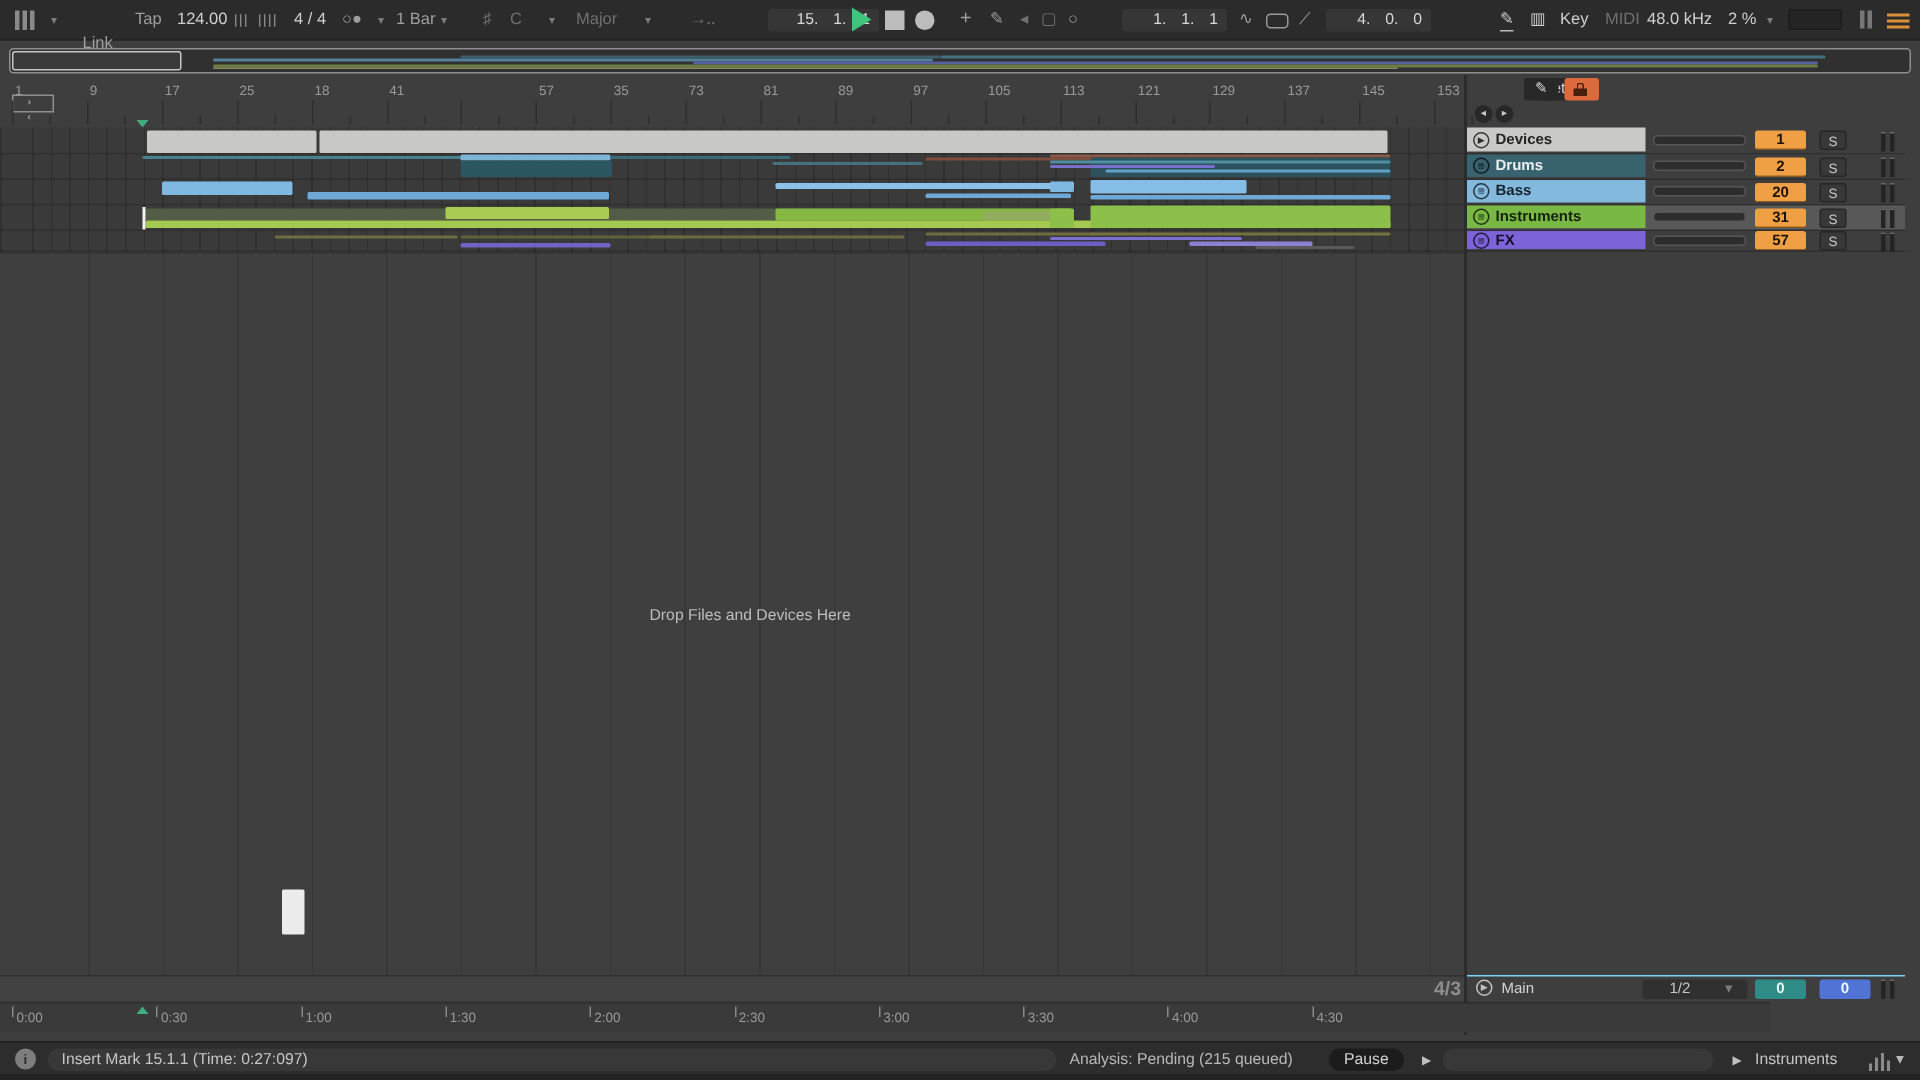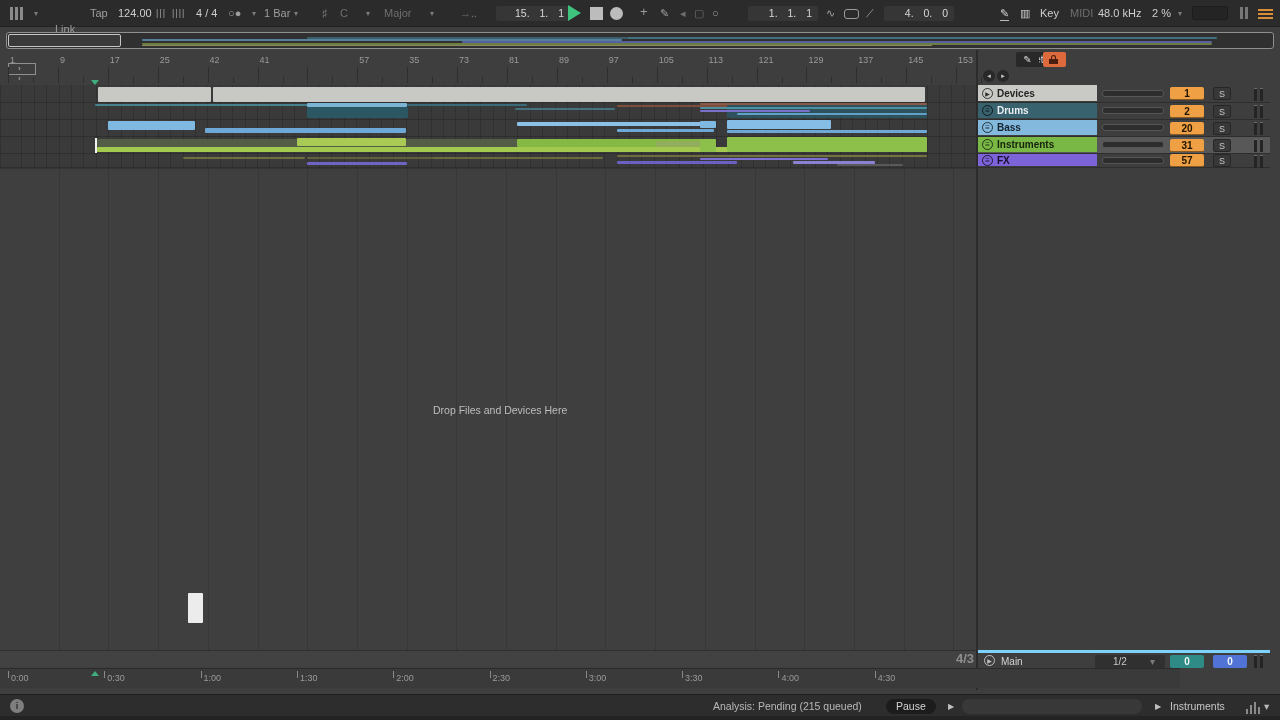--- a/index.html
+++ b/index.html
@@ -64,21 +64,21 @@
   .numbox{position:absolute;left:192px;width:34px;height:13px;background:#efa044;border-bottom:1px solid #8a5a22;border-radius:2px;
           color:#1d1300;font-size:10px;font-weight:bold;text-align:center;line-height:13px;}
   .solobox{position:absolute;left:235px;width:18px;height:13px;background:#383838;border:1px solid #262626;border-radius:2px;
           color:#c8c8c8;font-size:9px;text-align:center;line-height:12px;}
   .meters{position:absolute;left:276px;height:13px;width:10px;}
   .meters i{position:absolute;top:0;width:3px;height:13px;background:#242424;border-top:1px solid #6a6a6a;}
   .meters i:first-child{left:0;} .meters i:last-child{left:6px;}
   
   .scroll-band{position:absolute;left:0;top:650px;width:976px;height:17px;background:#424242;border-top:1px solid #2f2f2f;}
   .grid-label{position:absolute;left:942px;top:651px;width:32px;font-size:13px;font-weight:bold;color:#8e8e8e;text-align:right;}
-  .mainrow{position:absolute;left:978px;top:650px;width:292px;height:17px;background:#3e3e3e;border-top:3px solid #7dd3fc;}
+  .mainrow{position:absolute;left:978px;top:650px;width:292px;height:17px;background:#3e3e3e;border-top:1px solid #7dd3fc;}
   .mr{position:absolute;top:2px;height:13px;line-height:13px;font-size:10px;}
   .playcircle{width:11px;height:11px;border-radius:50%;border:1px solid #c0c0c0;color:#c0c0c0;font-size:6px;text-align:center;line-height:11px;}
   .valbox{text-align:center;border-radius:2px;color:#eef6f6;font-weight:bold;}
   .zoomrow{position:absolute;left:978px;top:670px;width:292px;height:16px;}
   .kbd-icon{position:absolute;left:0;top:0;width:16px;height:13px;background:#e2973c;border-radius:2px;}
   .kbd-icon i{position:absolute;top:2px;width:2px;height:9px;background:#3c2708;}
   .speedbox{position:absolute;left:19px;top:0;width:36px;height:13px;background:#262626;border-radius:2px;color:#eaeaea;font-size:10px;text-align:center;line-height:13px;}
   .speedbox b{position:absolute;left:0;top:0;width:15px;height:13px;background:#2e8b86;border-radius:2px 0 0 2px;}
   .speedbox span{position:relative;font-weight:normal;}
   .hwbtn{position:absolute;top:0;width:16px;height:13px;background:#303030;border-radius:2px;color:#c8c8c8;font-size:9px;text-align:center;line-height:13px;}
@@ -112,21 +112,21 @@
     <span class="tb" style="left:228px;">○●</span>
     <span class="tb caret" style="left:252px;">▾</span>
     <span class="tb" style="left:264px;">1 Bar</span>
     <span class="tb caret" style="left:294px;">▾</span>
     <span class="tb dim" style="left:322px;">♯</span>
     <span class="tb dim" style="left:340px;">C</span>
     <span class="tb caret" style="left:366px;">▾</span>
     <span class="tb dim" style="left:384px;">Major</span>
     <span class="tb caret" style="left:430px;">▾</span>
     <span class="tb dim" style="left:460px;">→‥</span>
-    <span class="tb field" style="left:496px;width:74px;">15. 1. 1</span>
+    <span class="tb field" style="left:512px;width:74px;">15. 1. 1</span>
     <div class="tb play-tri" style="left:568px;"></div>
     <div class="tb stop-sq" style="left:590px;"></div>
     <div class="tb rec-ci" style="left:610px;"></div>
     <span class="tb" style="left:640px;font-size:13px;top:4px;">+</span>
     <span class="tb" style="left:660px;">✎</span>
     <span class="tb dim" style="left:680px;">◂</span>
     <span class="tb dim" style="left:694px;">▢</span>
     <span class="tb" style="left:712px;">○</span>
     <span class="tb field" style="left:748px;width:70px;">1. 1. 1</span>
     <span class="tb" style="left:826px;">∿</span>
@@ -169,21 +169,21 @@
         <div class="bar-tick minor" style="left: 33px;"></div>
         <div class="bar-label" style="left: 59.9px;">9</div>
         <div class="bar-tick" style="left: 57.9px;"></div>
         <div class="bar-tick minor" style="left: 82.9px;"></div>
         <div class="bar-label" style="left: 109.8px;">17</div>
         <div class="bar-tick" style="left: 107.8px;"></div>
         <div class="bar-tick minor" style="left: 132.8px;"></div>
         <div class="bar-label" style="left: 159.7px;">25</div>
         <div class="bar-tick" style="left: 157.7px;"></div>
         <div class="bar-tick minor" style="left: 182.7px;"></div>
-        <div class="bar-label" style="left: 209.6px;">42</div>
+        <div class="bar-label" style="left: 209.6px;">18</div>
         <div class="bar-tick" style="left: 207.6px;"></div>
         <div class="bar-tick minor" style="left: 232.6px;"></div>
         <div class="bar-label" style="left: 259.5px;">41</div>
         <div class="bar-tick" style="left: 257.5px;"></div>
         <div class="bar-tick minor" style="left: 282.5px;"></div>
         <div class="bar-label" style="left: 309.4px; margin-top: 28px;">49</div>
         <div class="bar-tick" style="left: 307.4px;"></div>
         <div class="bar-tick minor" style="left: 332.4px;"></div>
         <div class="bar-label" style="left: 359.3px;">57</div>
         <div class="bar-tick" style="left: 357.3px;"></div>
@@ -395,20 +395,21 @@
         <div class="time-tick" style="left: 778.4px;"></div>
         <div class="time-label" style="left: 781.4px;">4:00</div>
         <div class="time-tick" style="left: 874.7px;"></div>
         <div class="time-label" style="left: 877.7px;">4:30</div>
       </div>
     <div class="time-marker"></div>
   </div>
 
   <div class="statusbar">
     <div class="sb info-ci" style="left:10px;">i</div>
+    <span class="sb sb-field" style="left:32px;width:672px;">Insert Mark 15.1.1 (Time: 0:27:097)</span>
     <span class="sb" style="left:713px;">Analysis: Pending (215 queued)</span>
     <span class="sb pause-pill" style="left:886px;">Pause</span>
     <span class="sb" style="left:948px;font-size:8px;color:#c0c0c0;">▶</span>
     <span class="sb sb-field" style="left:962px;width:180px;"></span>
     <span class="sb" style="left:1155px;font-size:8px;color:#c0c0c0;">▶</span>
     <span class="sb" style="left:1170px;color:#c6c6c6;">Instruments</span>
     <span class="sb mini-meter" style="left:1244px;"><i style="height:5px;"></i><i style="height:9px;"></i><i style="height:12px;"></i><i style="height:7px;"></i></span>
     <span class="sb caret" style="left:1264px;">▾</span>
   </div>
   <div class="bottom-strip"></div>

